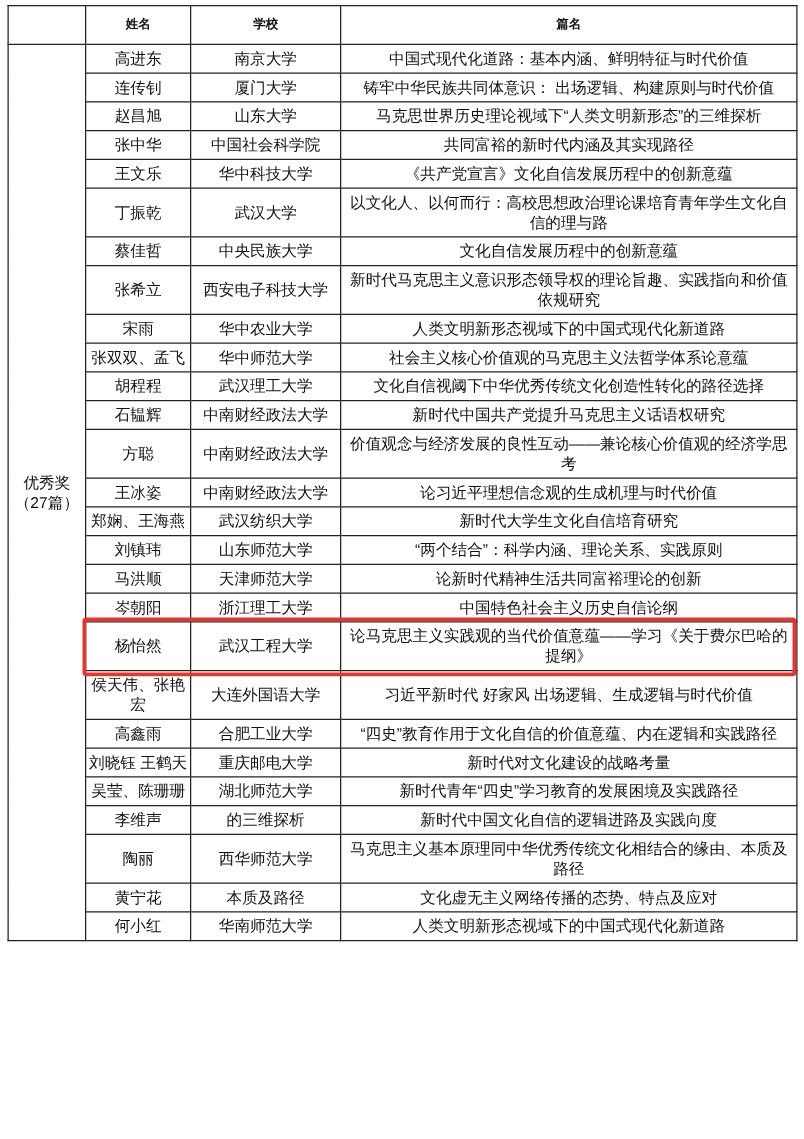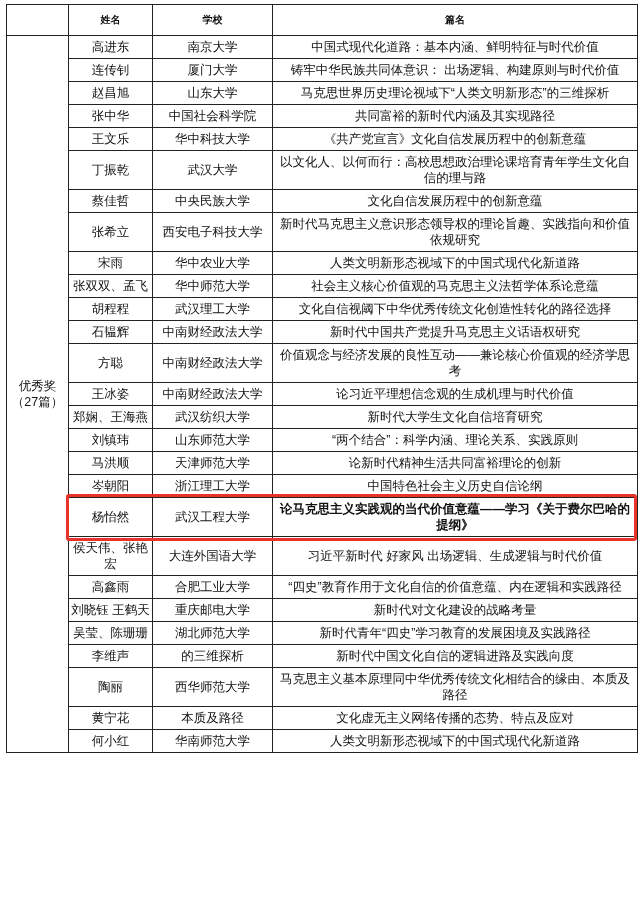--- a/index.html
+++ b/index.html
@@ -65,21 +65,21 @@
     position: absolute;
     left: 66px;
     top: 612px;
     width: 561px;
     height: 52px;
     border: 3px solid #e8342a;
     border-radius: 3px;
     box-sizing: border-box;
     pointer-events: none;
   }
-  .bold-title { font-weight: bold; }
+  .bold-title { font-weight: normal; }
 </style>
 </head>
 <body>
 
 <div class="page">
   <table class="award-table">
     <colgroup>
       <col class="c-group">
       <col class="c-name">
       <col class="c-school">

